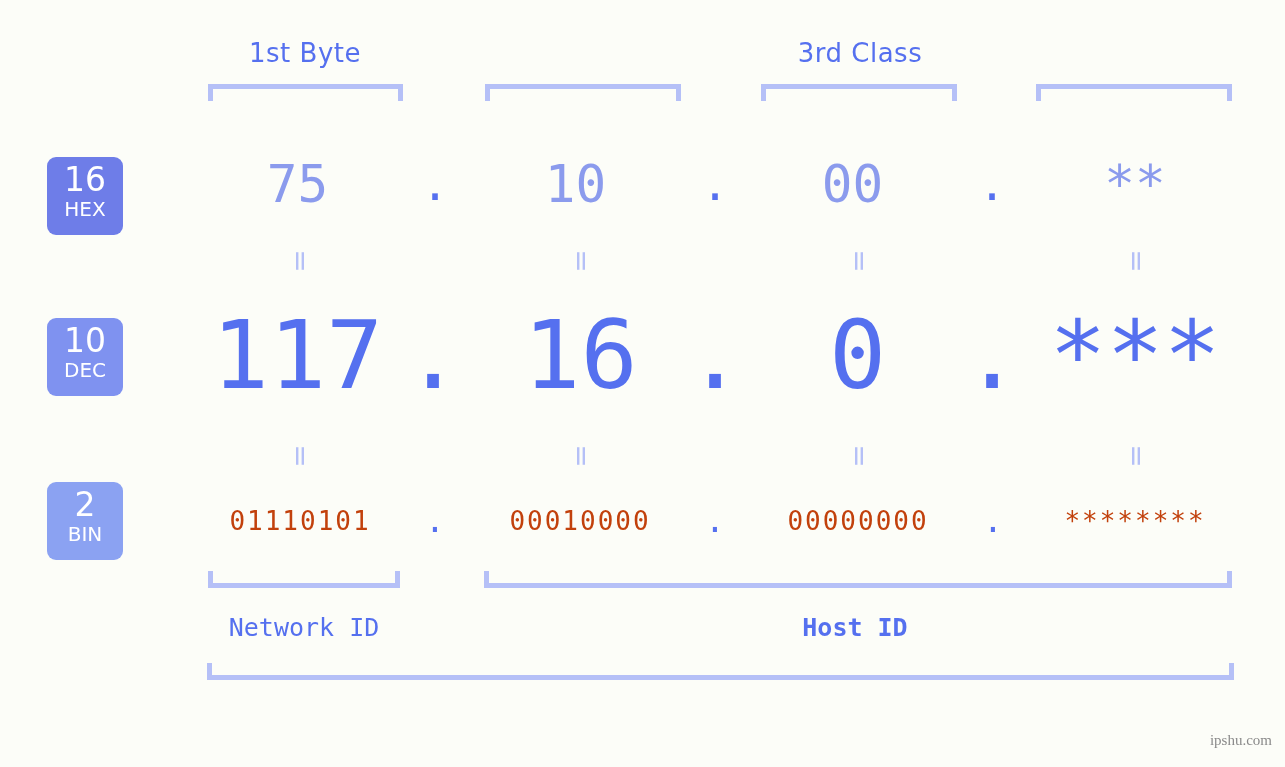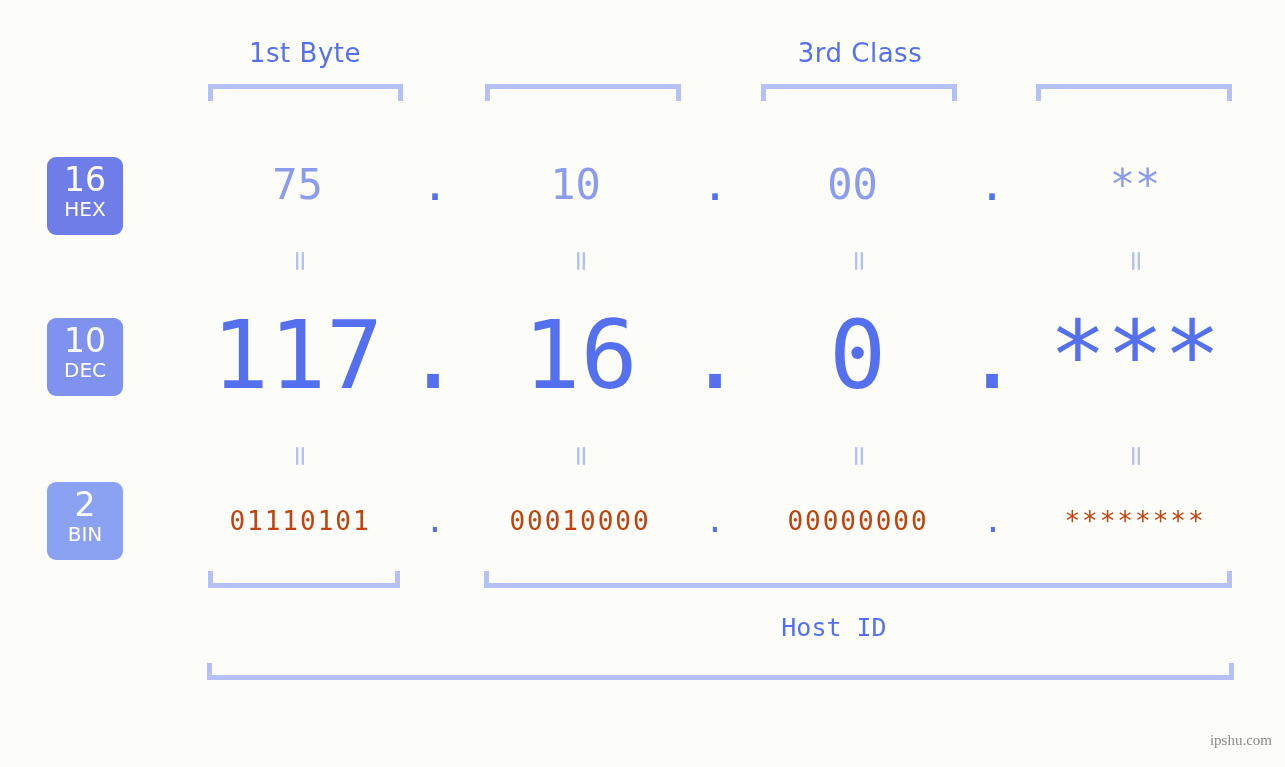--- a/index.html
+++ b/index.html
@@ -94,21 +94,21 @@
     white-space: nowrap;
     font-family: "DejaVu Sans Mono", monospace;
     color: #5570ef;
   }
 
   
   .row-hex .value-cell {
     top: 155px;
     height: 60px;
     line-height: 60px;
-    font-size: 42px;
+    font-size: 51px;
     color: #8b9bed;
   }
   .row-hex .dot-cell {
     top: 155px;
     height: 60px;
     line-height: 60px;
     font-size: 45px;
   }
 
   
@@ -255,19 +255,20 @@
     <div class="value-cell" style="left:476px;width:208px;">00010000</div>
     <div class="dot-cell" style="left:678px;width:74px;">.</div>
     <div class="value-cell" style="left:754px;width:208px;">00000000</div>
     <div class="dot-cell" style="left:956px;width:74px;">.</div>
     <div class="value-cell" style="left:1030px;width:210px;">********</div>
   </div>
 
   <div class="bracket bracket-up" style="left:208px;top:571px;width:192px;"></div>
   <div class="bracket bracket-up" style="left:484px;top:571px;width:748px;"></div>
 
-  <div class="id-label" style="left:460px;width:748px;">Host ID</div>
+  <div class="id-label" style="left:208px;width:192px;">Network ID</div>
+  <div class="id-label" style="left:481px;width:748px;font-weight:bold;">Host ID</div>
 
   <div class="bracket bracket-up" style="left:207px;top:663px;width:1027px;"></div>
 
   <div id="watermark">ipshu.com</div>
 
 </div>
 
 </body></html>

